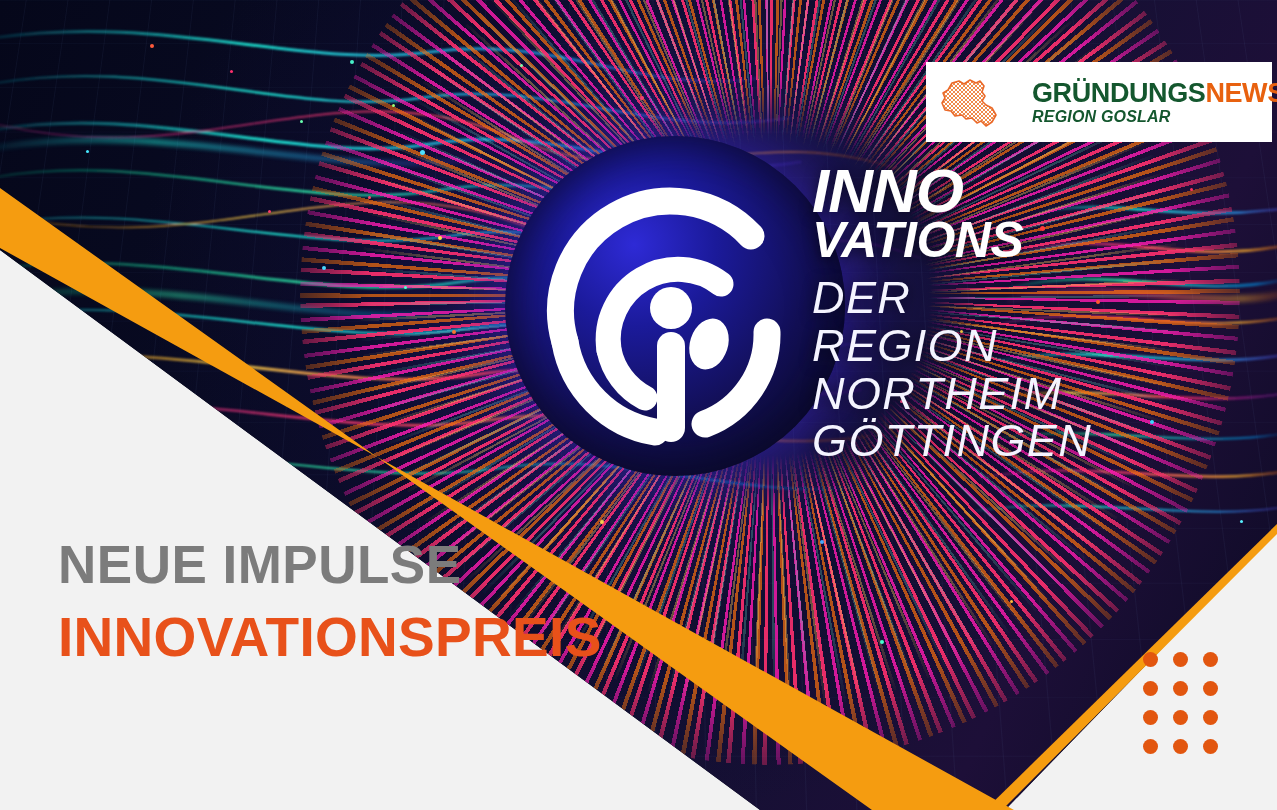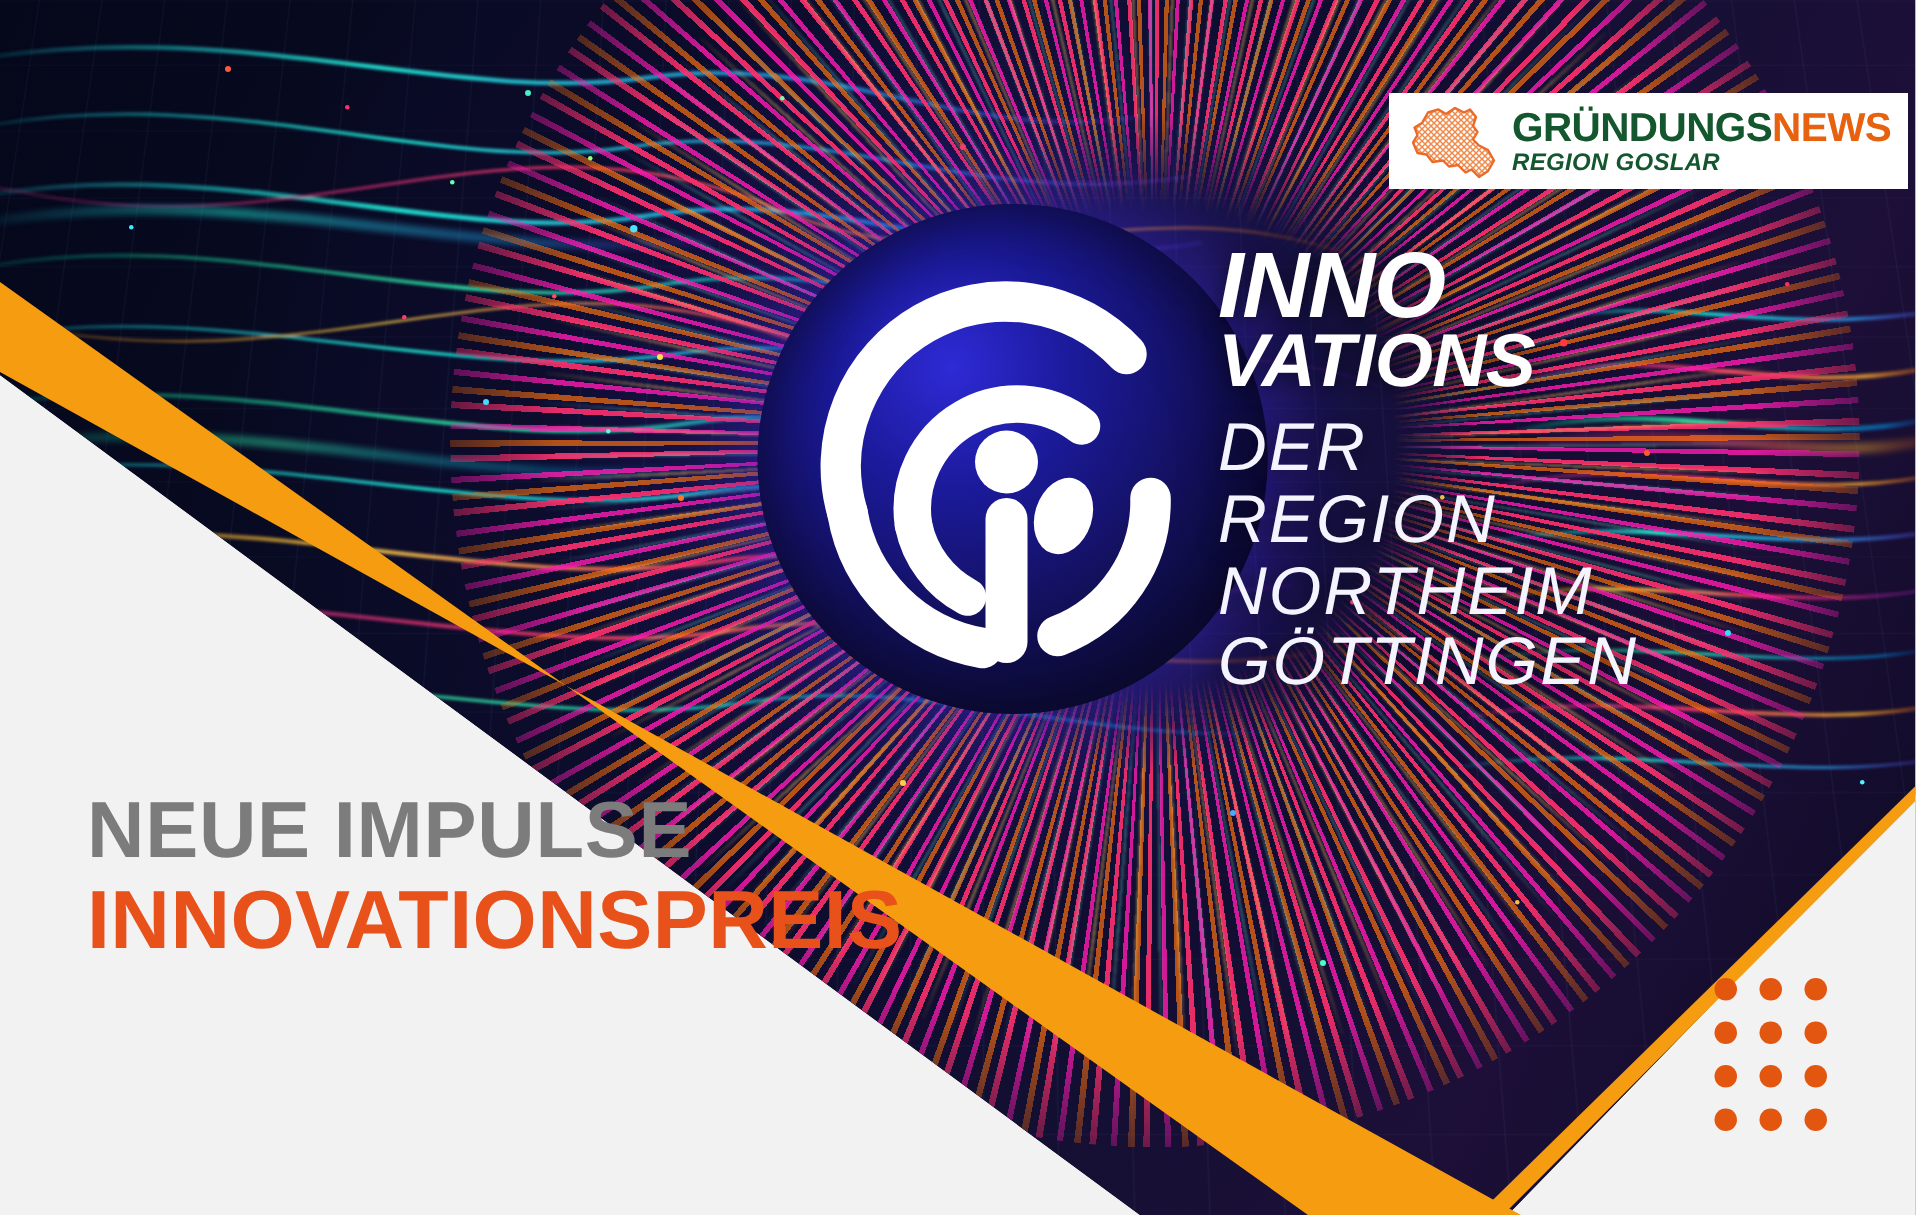--- a/index.html
+++ b/index.html
@@ -117,49 +117,50 @@
     clip-path:polygon(0 188px, 872px 810px, 1014px 810px, 0 248px);
   }
   .band-edge{
     position:absolute;inset:0;
     background:#f59c10;
     clip-path:polygon(1277px 524px, 1277px 534px, 1002px 810px, 985px 810px);
   }
 
   
   .logo-card{
-    position:absolute;left:926px;top:62px;width:346px;height:64px;
+    position:absolute;left:926px;top:62px;width:346px;height:80px;
     background:#ffffff;
     display:flex;align-items:center;
     padding:0 6px 0 10px;
     box-sizing:border-box;
+    gap:24px;
   }
   .logo-map{width:66px;height:56px;flex:0 0 66px;}
   .logo-map svg{width:100%;height:100%;display:block;}
   .logo-words{margin-left:6px;line-height:1;}
   .logo-top{
     font-size:27px;font-weight:bold;letter-spacing:-.4px;white-space:nowrap;
   }
   .logo-top .g{color:#14572e;}
   .logo-top .n{color:#e8610f;}
   .logo-bottom{
     margin-top:2px;
     font-size:16px;font-style:italic;font-weight:bold;
     color:#14572e;letter-spacing:.2px;white-space:nowrap;
   }
 
   
-  .headline{position:absolute;left:58px;top:527px;}
+  .headline{position:absolute;left:58px;top:538px;}
   .hl-1{
     font-size:53px;font-weight:bold;color:#7c7c7c;
     letter-spacing:.5px;line-height:1.02;text-transform:uppercase;
   }
   .hl-2{
     font-size:55px;font-weight:bold;color:#e8511a;
-    letter-spacing:.3px;line-height:1.04;margin-top:4px;text-transform:uppercase;
+    letter-spacing:.3px;line-height:1.04;margin-top:17px;text-transform:uppercase;
   }
   .hl-3{
     font-size:44px;font-weight:normal;color:#7c7c7c;
     letter-spacing:.4px;line-height:1.06;margin-top:12px;text-transform:uppercase;
   }
 
   
   .dots{
     position:absolute;left:1143px;top:652px;
     display:grid;

